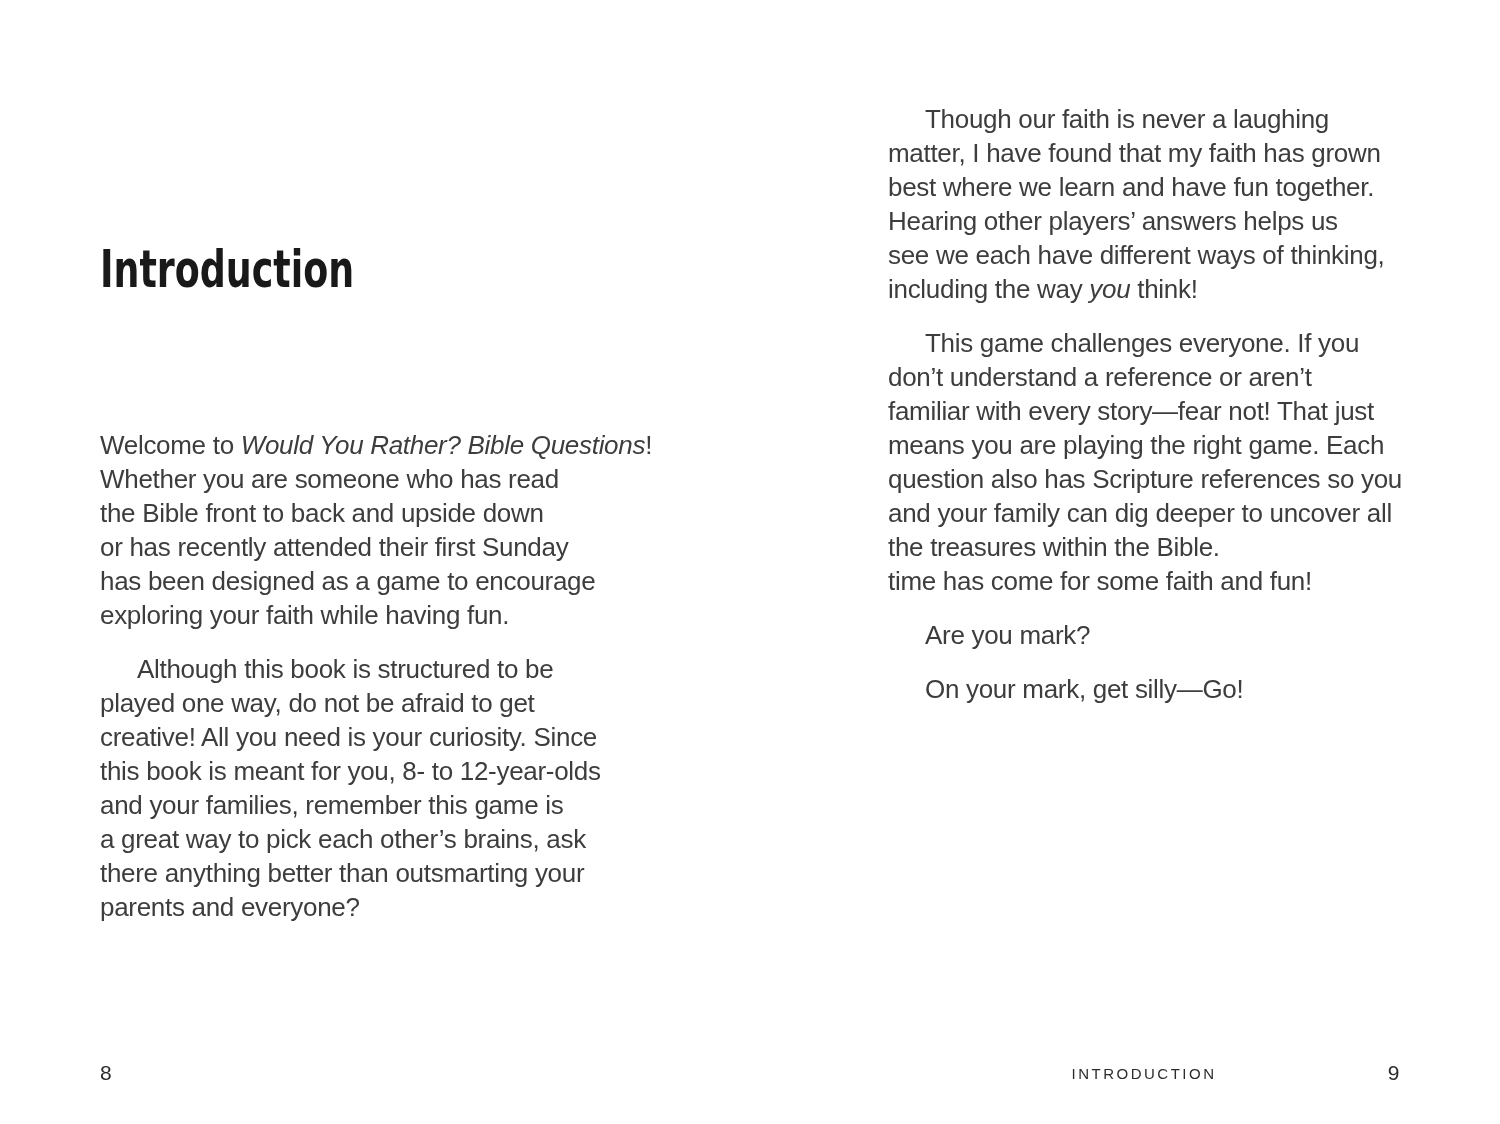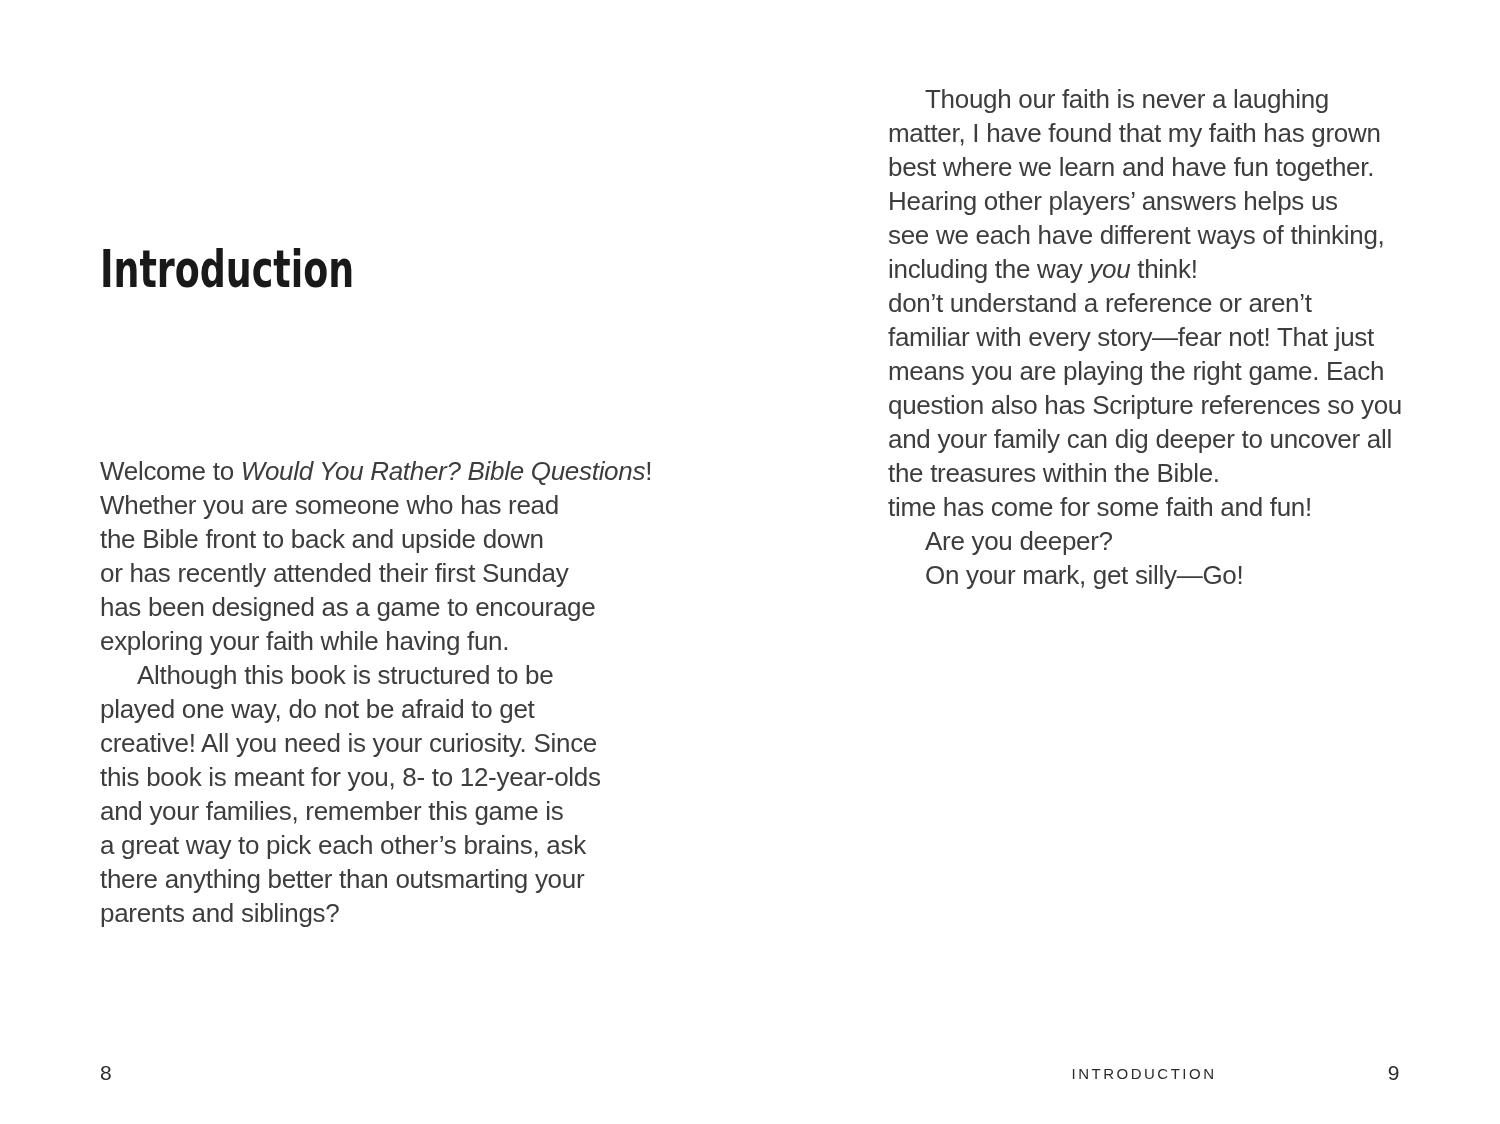--- a/index.html
+++ b/index.html
@@ -37,27 +37,28 @@
     line-height: 34px;
     letter-spacing: -0.3px;
     color: #3d3d3d;
   }
   .body-col .line {
     white-space: nowrap;
     height: 34px;
   }
   .body-col .line.indent {
     padding-left: 37px;
+    margin-top: 20px;
   }
   .body-col em {
     font-style: italic;
   }
   #left-body {
     left: 100px;
-    top: 454px;
+    top: 428px;
     width: 520px;
   }
   #right-body {
     left: 888px;
     top: 82px;
     width: 520px;
   }
   .page-num {
     position: absolute;
     top: 1061px;
@@ -98,40 +99,41 @@
       <div class="line"><span>or has recently attended their first Sunday</span></div>
       <div class="line"><span>has been designed as a game to encourage</span></div>
       <div class="line"><span>exploring your faith while having fun.</span></div>
       <div class="line indent"><span>Although this book is structured to be</span></div>
       <div class="line"><span>played one way, do not be afraid to get</span></div>
       <div class="line"><span>creative! All you need is your curiosity. Since</span></div>
       <div class="line"><span>this book is meant for you, 8- to 12-year-olds</span></div>
       <div class="line"><span>and your families, remember this game is</span></div>
       <div class="line"><span>a great way to pick each other’s brains, ask</span></div>
       <div class="line"><span>there anything better than outsmarting your</span></div>
-      <div class="line"><span>parents and siblings?</span></div>
+      <div class="line"><span>parents and everyone?</span></div>
     </div>
 
   <div id="page-num-left" class="page-num">8</div>
 
   <div id="right-body" class="body-col">
       <div class="line indent"><span>Though our faith is never a laughing</span></div>
       <div class="line"><span>matter, I have found that my faith has grown</span></div>
       <div class="line"><span>best where we learn and have fun together.</span></div>
       <div class="line"><span>Hearing other players’ answers helps us</span></div>
       <div class="line"><span>see we each have different ways of thinking,</span></div>
       <div class="line"><span>including the way </span><em>you</em><span> think!</span></div>
+      <div class="line indent"><span>This game challenges everyone. If you</span></div>
       <div class="line"><span>don’t understand a reference or aren’t</span></div>
       <div class="line"><span>familiar with every story—fear not! That just</span></div>
       <div class="line"><span>means you are playing the right game. Each</span></div>
       <div class="line"><span>question also has Scripture references so you</span></div>
       <div class="line"><span>and your family can dig deeper to uncover all</span></div>
       <div class="line"><span>the treasures within the Bible.</span></div>
       <div class="line"><span>time has come for some faith and fun!</span></div>
-      <div class="line indent"><span>Are you deeper?</span></div>
+      <div class="line indent"><span>Are you mark?</span></div>
       <div class="line indent"><span>On your mark, get silly—Go!</span></div>
     </div>
 
   <div id="running-footer">INTRODUCTION</div>
 
   <div id="page-num-right" class="page-num">9</div>
 
 </div>
 
 </body></html>

